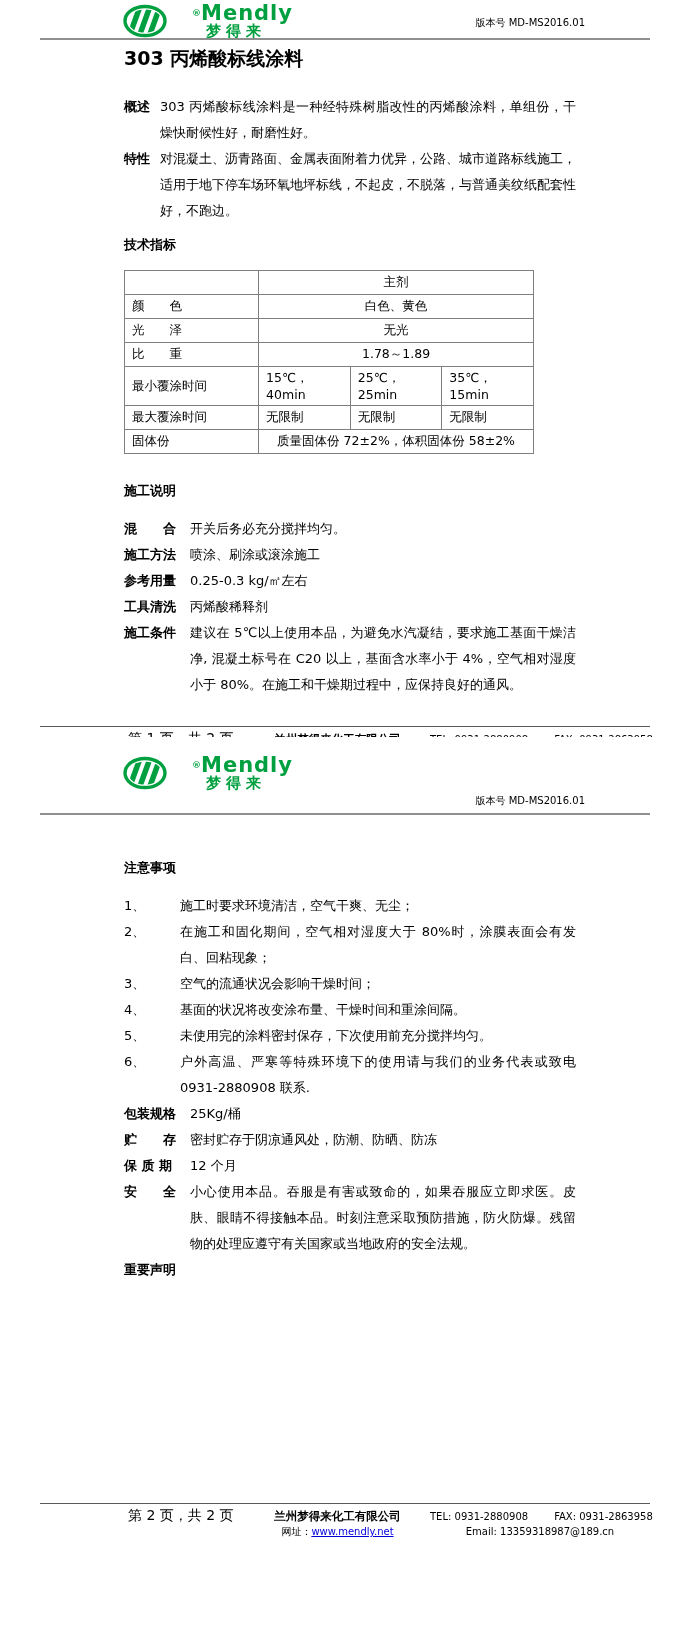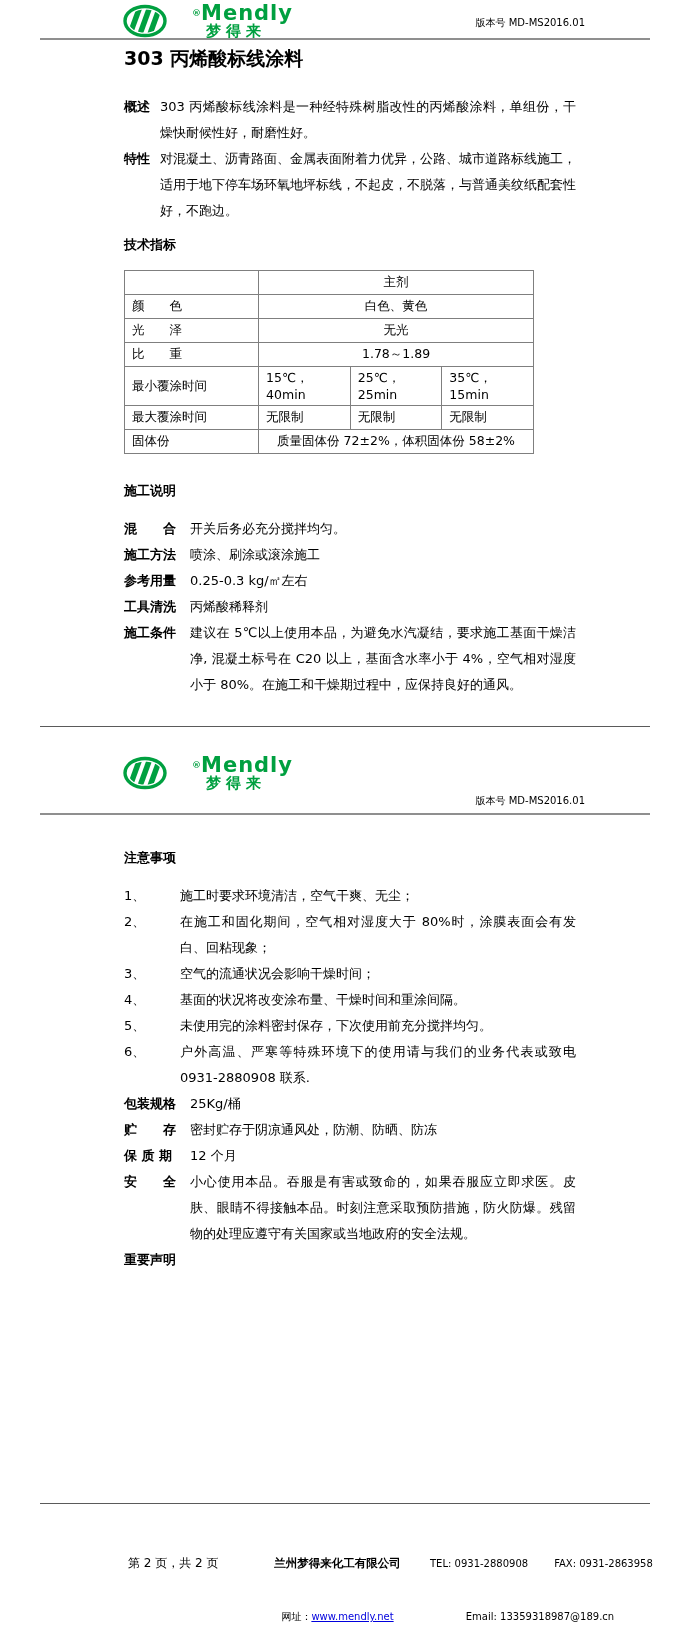--- a/index.html
+++ b/index.html
@@ -24,21 +24,21 @@
   .version { position:absolute; font-size:10px; }
   #page1 .version { top:16px; right:102px; }
   #page2 .version { top:57px; right:102px; }
   .hrule { position:absolute; left:40px; width:610px; border-top:2px solid #8f8f8f; }
   #page1 .hrule { top:38px; }
   #page2 .hrule { top:76px; }
 
   
   .pbody { position:absolute; left:124px; width:452px; }
   #page1 .pbody { top:46px; }
-  #page2 .pbody { top:100px; }
+  #page2 .pbody { top:110px; }
   .doc-title { font-size:19px; font-weight:bold; margin:0 0 22px 0; }
   .lrow { display:flex; line-height:26px; }
   .lrow .lab { font-weight:bold; width:36px; flex:none; }
   .lrow .txt { flex:1; text-align:justify; }
   .sec-head { font-weight:bold; font-size:13px; line-height:26px; margin:8px 0 12px 0; }
   .sec-head2 { margin-top:24px; }
 
   table.tech { border-collapse:collapse; width:410px; font-size:12.5px; margin-top:2px; }
   table.tech td { border:1px solid #7f7f7f; padding:3px 7px; height:22px; }
   td.c1 { width:135px; text-align:left;margin-left:14px; }
@@ -51,21 +51,21 @@
 
   .note { display:flex; line-height:26px; }
   .note .nnum { width:56px; flex:none; }
   .note .ntxt { flex:1; text-align:justify; }
 
   
   .pfoot { position:absolute; left:40px; width:610px; border-top:1.5px solid #5a5a5a; padding-top:3px; }
   #page1 .pfoot { top:726px; }
   #page2 .pfoot { top:766px; }
   .frow { display:grid; grid-template-columns:205px 185px 1fr; align-items:baseline; }
-  .f-page { font-size:12px; padding-left:88px; white-space:nowrap;margin-top:48px; }
+  .f-page { font-size:14px; padding-left:88px; white-space:nowrap; }
   .f-company { font-size:11.5px; font-weight:bold; text-align:center; white-space:nowrap; }
   .f-contact { font-size:10px; text-align:center; white-space:nowrap; }
   .f-contact .gap { display:inline-block; width:26px; }
   .f-web { font-size:10px; text-align:center; }
   .f-web a { color:#0000dd; text-decoration:underline; }
   .f-email { font-size:10px; text-align:center; }
 
   :root { --green:#00a040; }
   .mendly-svg { display:block; }
 </style>

